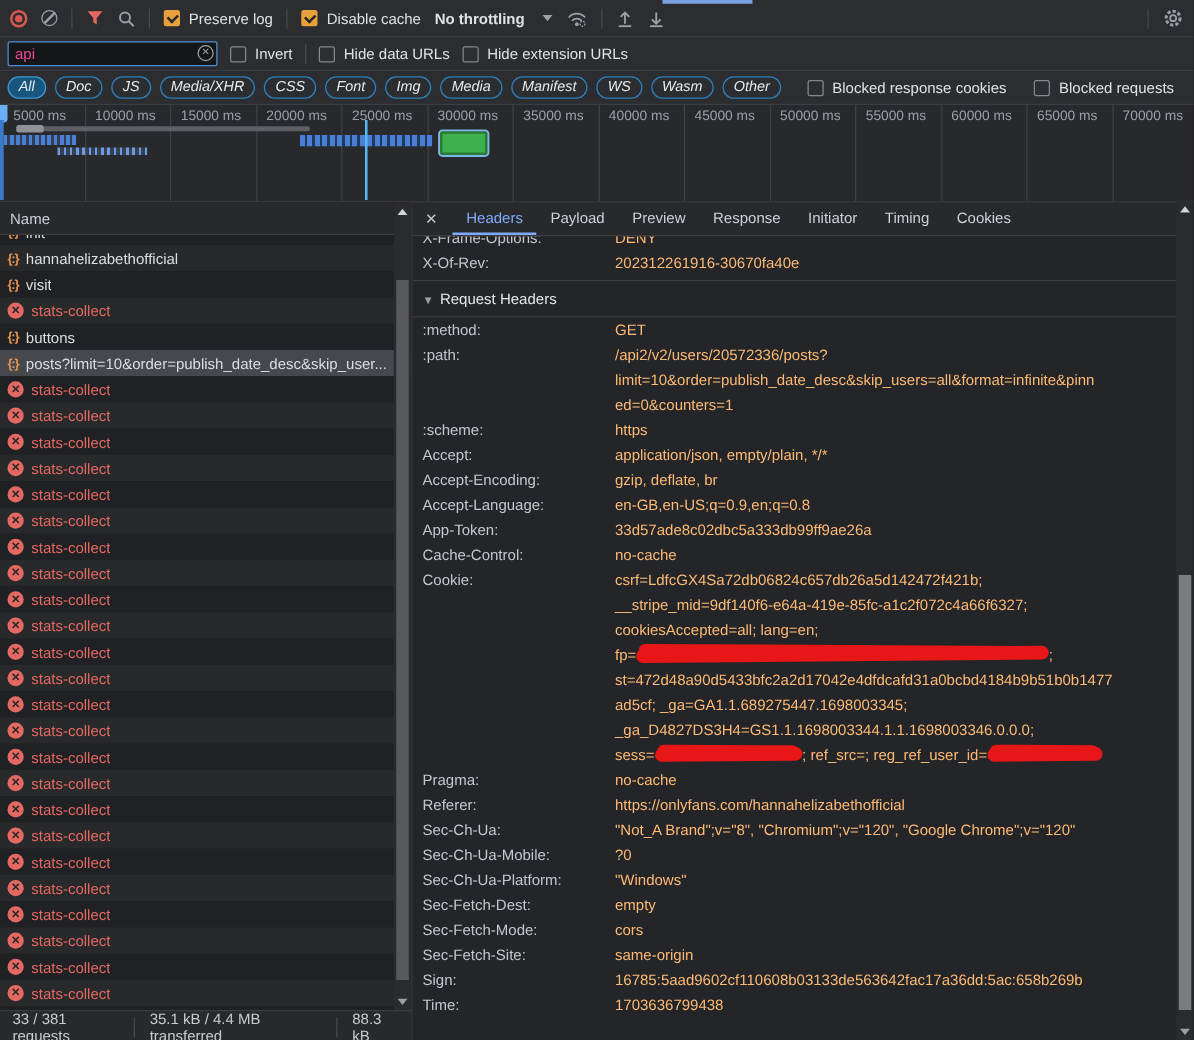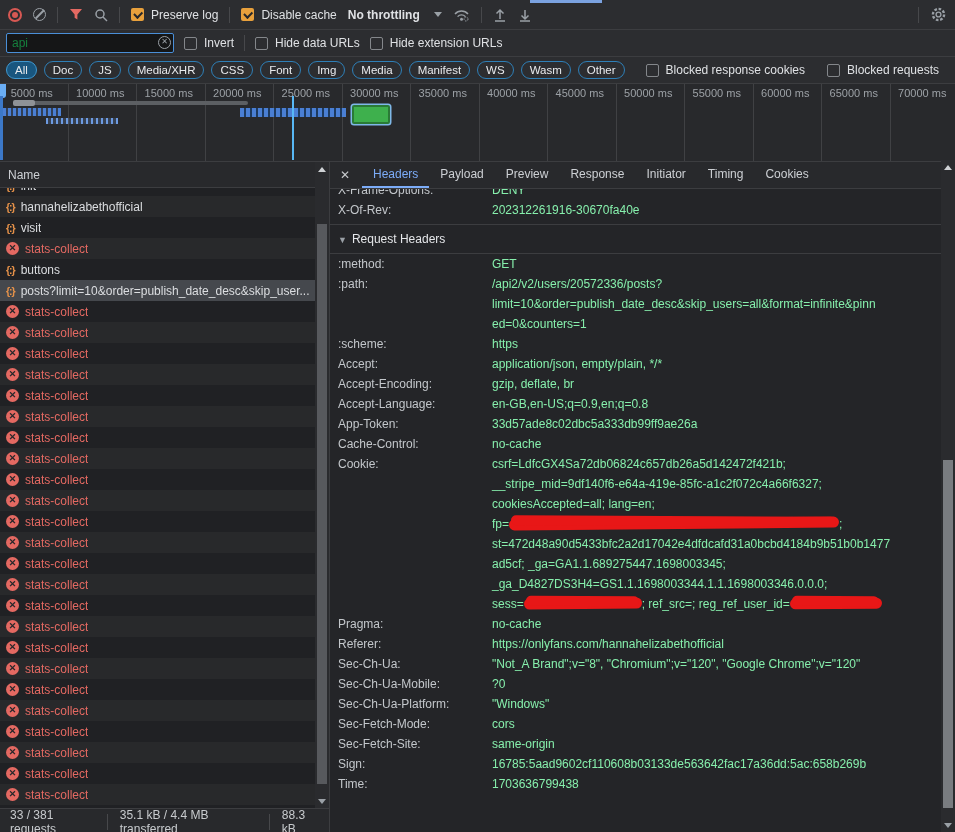--- a/index.html
+++ b/index.html
@@ -28,21 +28,21 @@
   .cb.checked::after { content:""; position:absolute; left:2.5px; top:3px; width:6px; height:3.5px;
        border-left:2px solid #26272a; border-bottom:2px solid #26272a; transform:rotate(-45deg); }
   .cb.un { border:1.5px solid #84878b; background:transparent; }
   .cblabel { display:flex; align-items:center; gap:7px; white-space:nowrap; }
 
   .caret { width:0; height:0; border-left:4px solid transparent; border-right:4px solid transparent; border-top:5px solid #9aa0a6; }
 
   #filter-input-wrap { position:relative; width:168px; height:20px; flex:none; }
   #filter-input {
     width:100%; height:100%; background:#151617; border:1px solid #4a8fd8; border-radius:2px;
-    color:#15803d; font:12px "Liberation Sans",sans-serif; padding:0 20px 0 5px; outline:none;
+    color:#ec4899; font:12px "Liberation Sans",sans-serif; padding:0 20px 0 5px; outline:none;
   }
   #filter-clear { position:absolute; right:3px; top:3px; width:13px; height:13px; border:1.2px solid #9aa0a6; border-radius:50%;
     color:#9aa0a6; font-size:8px; line-height:10px; text-align:center; }
 
   .pill { border:1.5px solid #2e7fb7; border-radius:10px; padding:2px 8px; color:#e8eaed;
     font-size:11.5px; white-space:nowrap; background:transparent; }
   .pill.active { background:#19567f; border-color:#3f97cf; }
   #pill-cbs { display:flex; gap:22px; margin-left:14px; }
 
   
@@ -85,21 +85,21 @@
   #tabbar { height:27px; flex:none; background:#28292c; border-bottom:1px solid #3c3d40;
     display:flex; align-items:stretch; gap:0; padding-left:10px; }
   #tab-close { align-self:center; color:#c7cacd; font-size:12px; width:22px; flex:none; }
   .dtab { line-height:25px; padding:0 11px; color:#cdd0d4; white-space:nowrap; }
   .dtab.active { color:#7cacf8; border-bottom:2px solid #7cacf8; }
 
   #detail-content { flex:1; overflow:hidden; }
   .hline { height:20px; line-height:20px; white-space:nowrap; }
   .hrow { display:flex; }
   .hname { width:162px; flex:none; padding-left:8px; color:#c3c7cb; }
-  .hval { flex:1; color:#86efac; }
+  .hval { flex:1; color:#fdba74; }
   #clipped-row { height:11px; overflow:hidden; }
   #clipped-row .hrow { margin-top:-9px; }
   .divline { height:1px; background:#3c3d40; }
   #section-hdr { height:28px; line-height:28px; padding-left:8px; color:#e5e7ea; }
   .disc { color:#9aa0a6; font-size:9px; margin-right:5px; }
   .redact { display:inline-block; height:11px; border-radius:6px; background:#e81717;
     vertical-align:-1px; position:relative; transform:rotate(-0.5deg); }
   .redact::after { content:""; position:absolute; left:2px; right:3px; top:-2px; height:10px;
     background:#e81717; border-radius:7px; transform:rotate(0.8deg); }
   svg { display:block; }
@@ -172,21 +172,21 @@
       <span class="cb un"></span>
       <span class="toplabel">Hide data URLs</span>
     </div>
     <div class="cblabel">
       <span class="cb un"></span>
       <span class="toplabel">Hide extension URLs</span>
     </div>
   </div>
 
   <div class="tbar" id="tbar3">
-    <div id="pill-wrap" style="display:flex; gap:7px;">
+    <div id="pill-wrap" style="display:flex; gap:7px;font-style:italic;">
         <div class="pill active">All</div>
         <div class="pill">Doc</div>
         <div class="pill">JS</div>
         <div class="pill">Media/XHR</div>
         <div class="pill">CSS</div>
         <div class="pill">Font</div>
         <div class="pill">Img</div>
         <div class="pill">Media</div>
         <div class="pill">Manifest</div>
         <div class="pill">WS</div>
@@ -497,20 +497,26 @@
                 <div class="hline">?0</div>
               </div>
             </div>
             <div class="hrow">
               <div class="hname hline">Sec-Ch-Ua-Platform:</div>
               <div class="hval">
                 <div class="hline">"Windows"</div>
               </div>
             </div>
             <div class="hrow">
+              <div class="hname hline">Sec-Fetch-Dest:</div>
+              <div class="hval">
+                <div class="hline">empty</div>
+              </div>
+            </div>
+            <div class="hrow">
               <div class="hname hline">Sec-Fetch-Mode:</div>
               <div class="hval">
                 <div class="hline">cors</div>
               </div>
             </div>
             <div class="hrow">
               <div class="hname hline">Sec-Fetch-Site:</div>
               <div class="hval">
                 <div class="hline">same-origin</div>
               </div>

